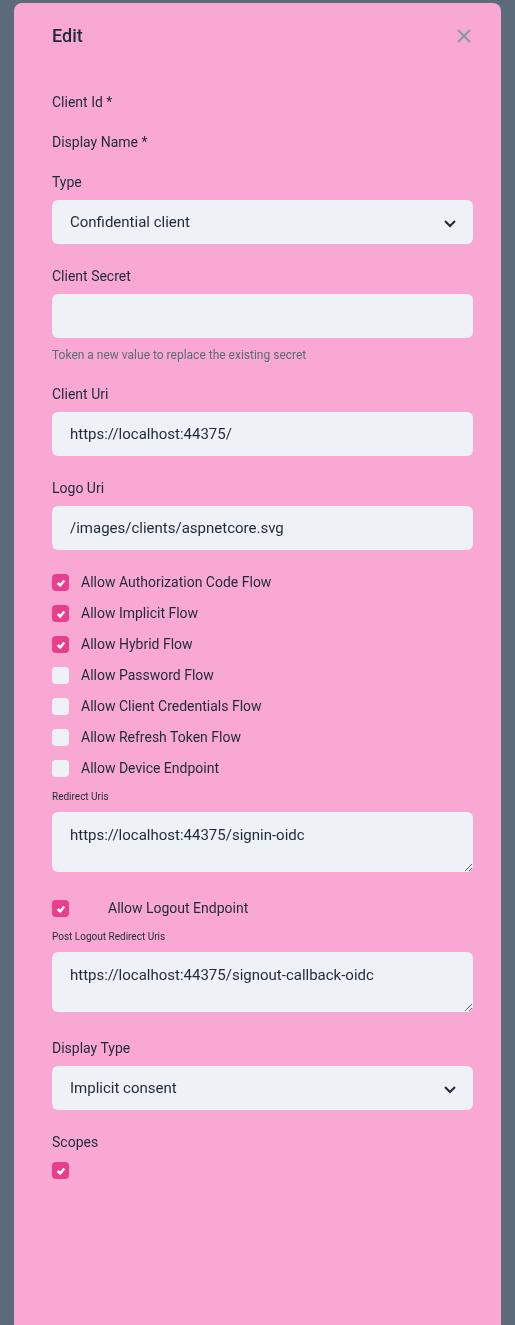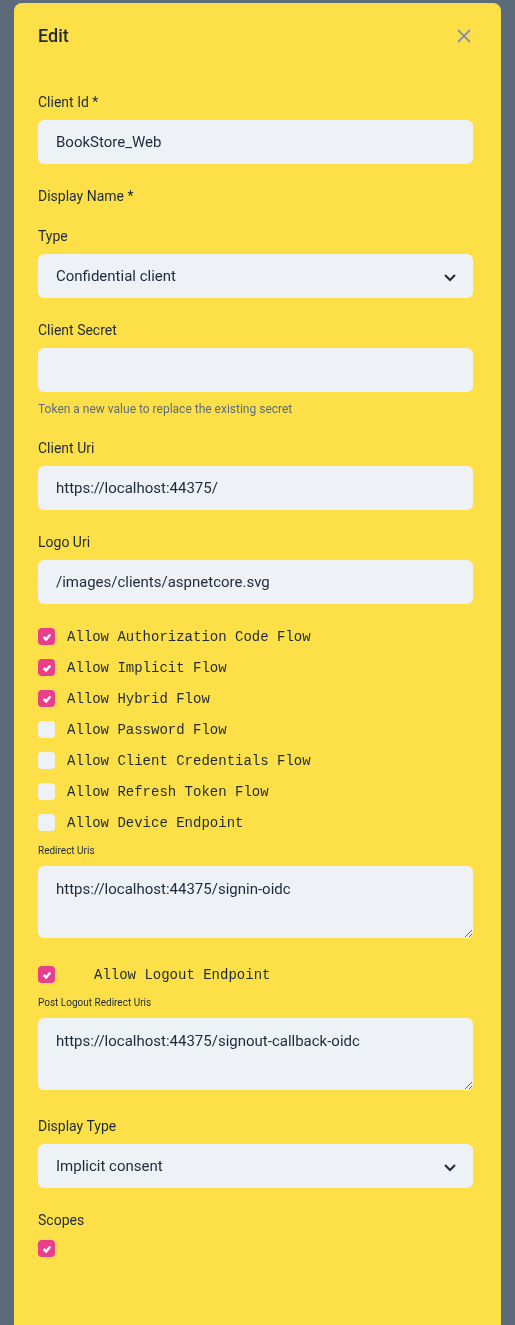--- a/index.html
+++ b/index.html
@@ -9,23 +9,23 @@
     background: #5c6b7a;
     font-family: -apple-system, BlinkMacSystemFont, "Segoe UI", Roboto, "Helvetica Neue", Arial, sans-serif;
     overflow: hidden;
   }
   .modal {
     position: absolute;
     top: 3px;
     left: 14px;
     right: 14px;
     bottom: 0;
-    background: #fde047;
+    background: #f9a8d4;
     border-radius: 8px 8px 0 0;
-    padding: 22px 28px 0 24px;
+    padding: 22px 28px 0 38px;
     overflow: hidden;
   }
   .modal-header {
     display: flex;
     justify-content: space-between;
     align-items: center;
     margin-bottom: 48px;
   }
   .modal-title {
     font-size: 18px;
@@ -80,23 +80,22 @@
   }
   .select-chevron svg { width: 14px; height: 14px; stroke: currentColor; stroke-width: 2; fill: none; }
   .helper-text {
     font-size: 12px;
     color: #5c6b7a;
     margin-top: 10px;
   }
   .checkbox-group { margin-bottom: 4px; }
   .checkbox-row {
     display: flex;
-    align-items: center;
+    align-items: flex-start;
     margin-bottom: 14px;
-    font-family: Liberation Mono, monospace;
   }
   .checkbox {
     width: 17px;
     height: 17px;
     border-radius: 4px;
     margin-right: 12px;
     flex-shrink: 0;
     display: flex;
     align-items: center;
     justify-content: center;
@@ -113,21 +112,21 @@
     height: 10px;
     stroke: #fff;
     stroke-width: 3;
     fill: none;
   }
   .checkbox-label {
     font-size: 14px;
     color: #1e2a3a;
   }
   .textarea-input {
-    height: 72px;
+    height: 60px;
     resize: both;
     padding-top: 14px;
   }
   .section-label {
     font-size: 10px;
     color: #1e2a3a;
     margin-bottom: 10px;
   }
   .scopes-section .form-label { margin-bottom: 12px; }
 </style>
@@ -141,21 +140,20 @@
     <div class="close-btn">
       <svg viewBox="0 0 16 16">
           <line x1="2" y1="2" x2="14" y2="14"></line>
           <line x1="14" y1="2" x2="2" y2="14"></line>
         </svg>
     </div>
   </div>
 
   <div class="form-group">
     <label class="form-label">Client Id *</label>
-    <input class="text-input" value="BookStore_Web" style="">
   </div>
 
   <div class="form-group">
     <label class="form-label">Display Name *</label>
   </div>
 
   <div class="form-group">
     <label class="form-label">Type</label>
     <div class="select-wrapper">
       <div class="select-input">Confidential client</div>

